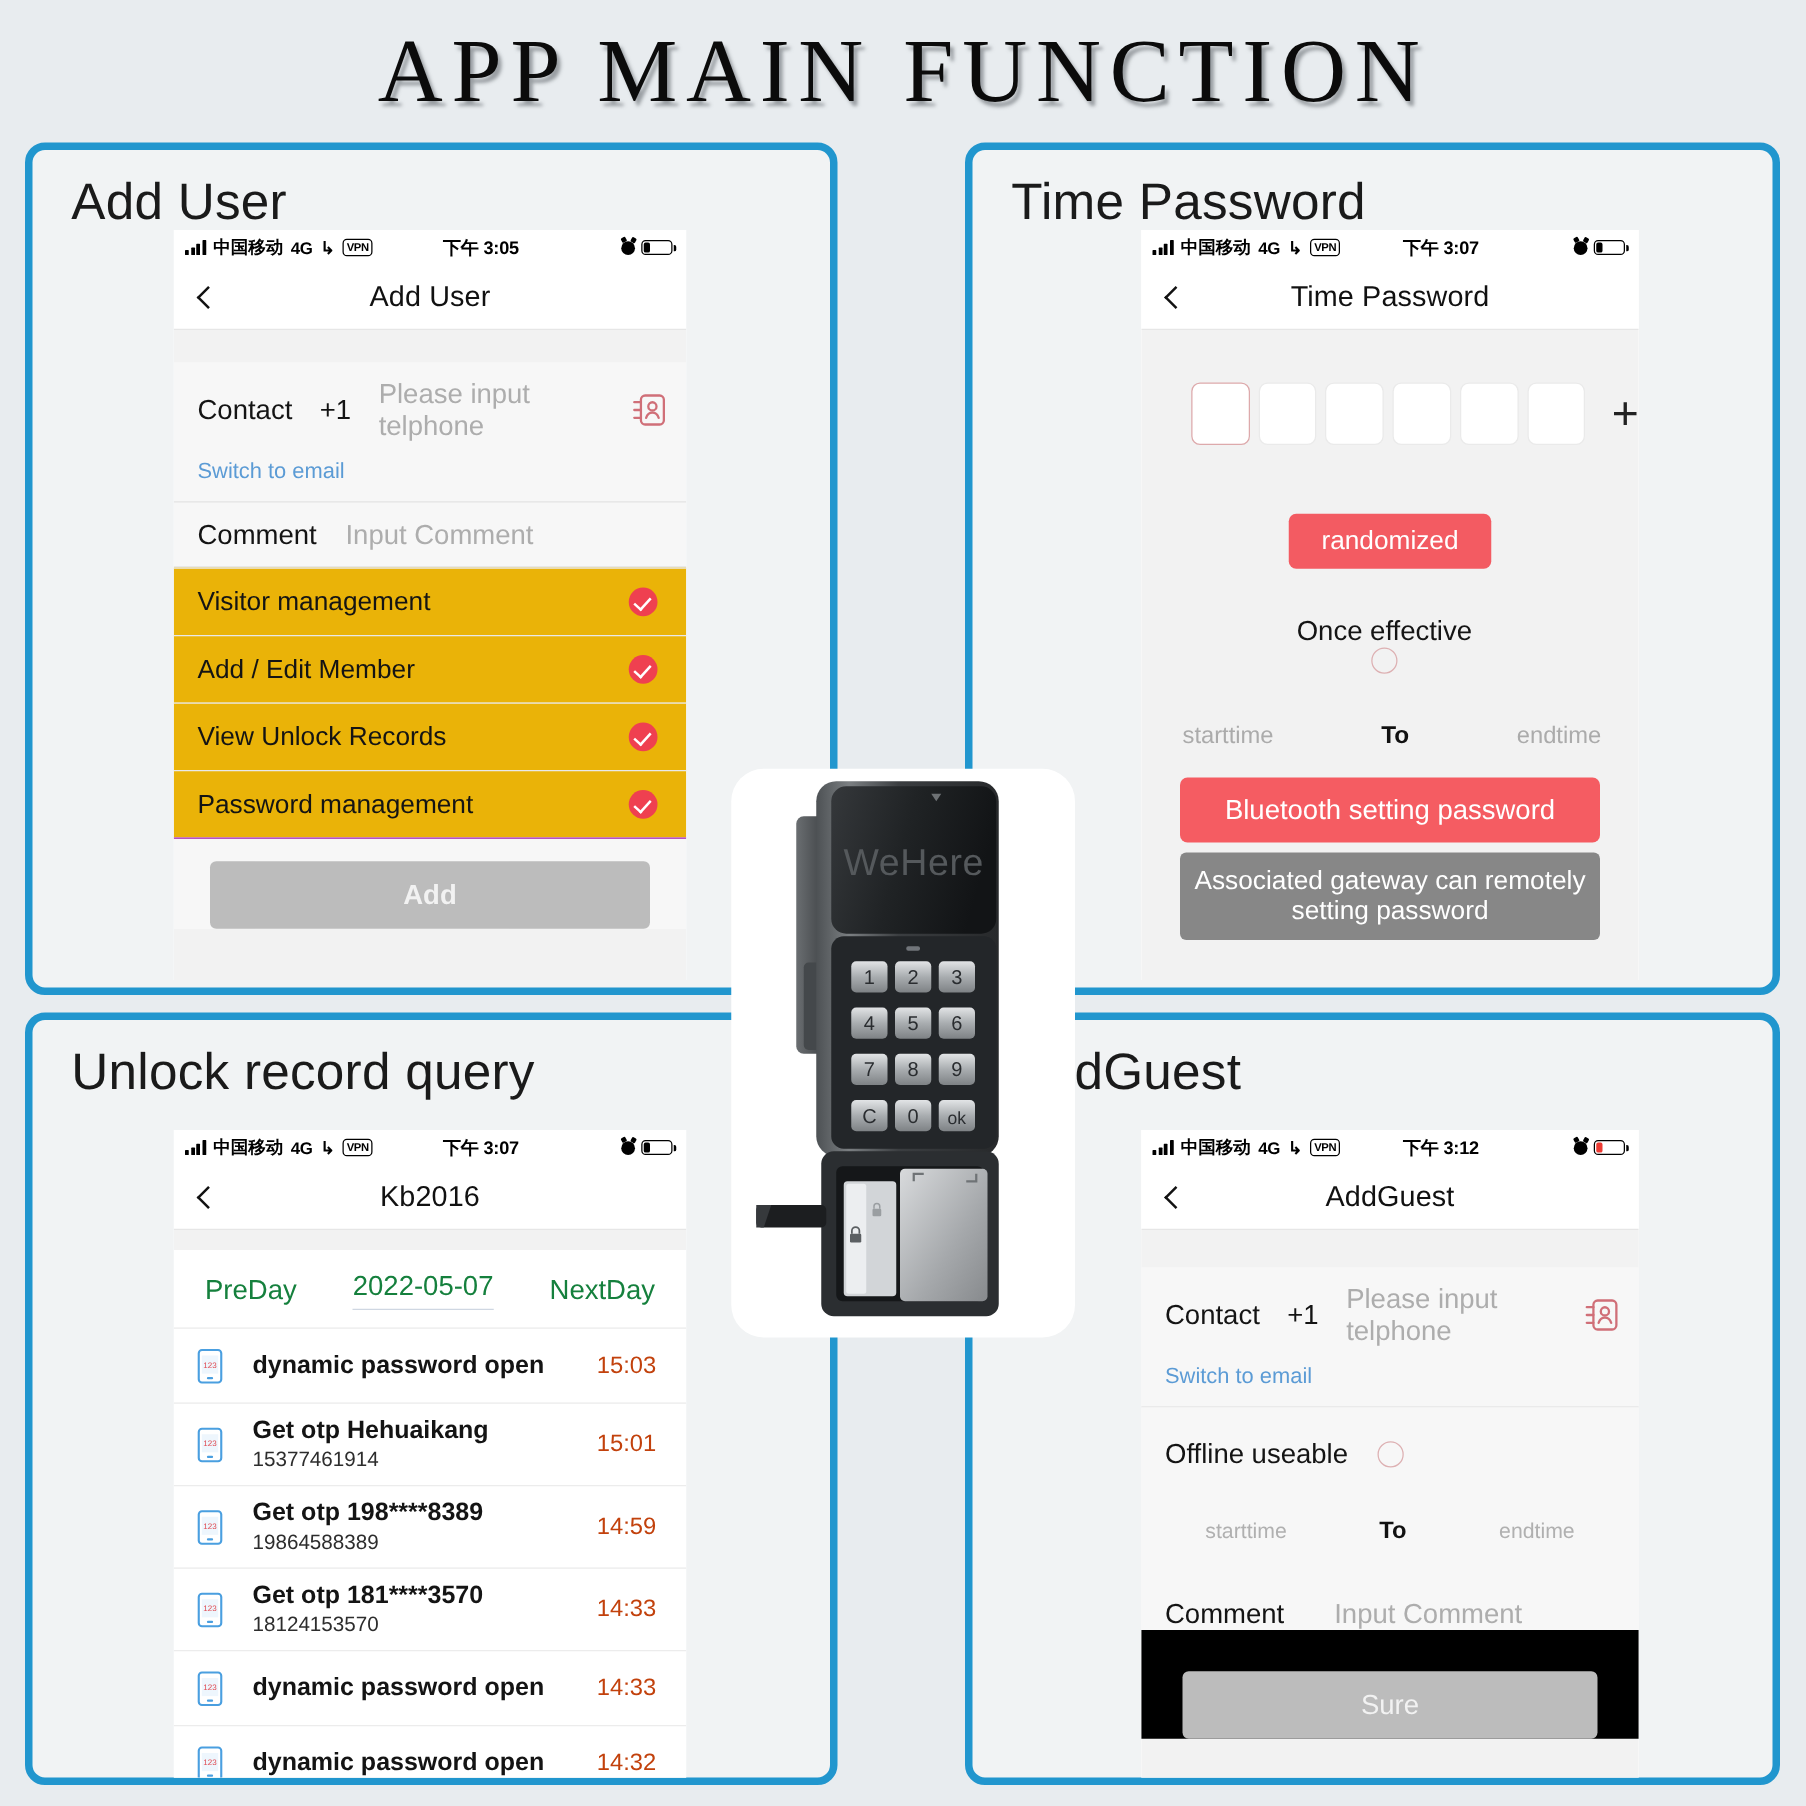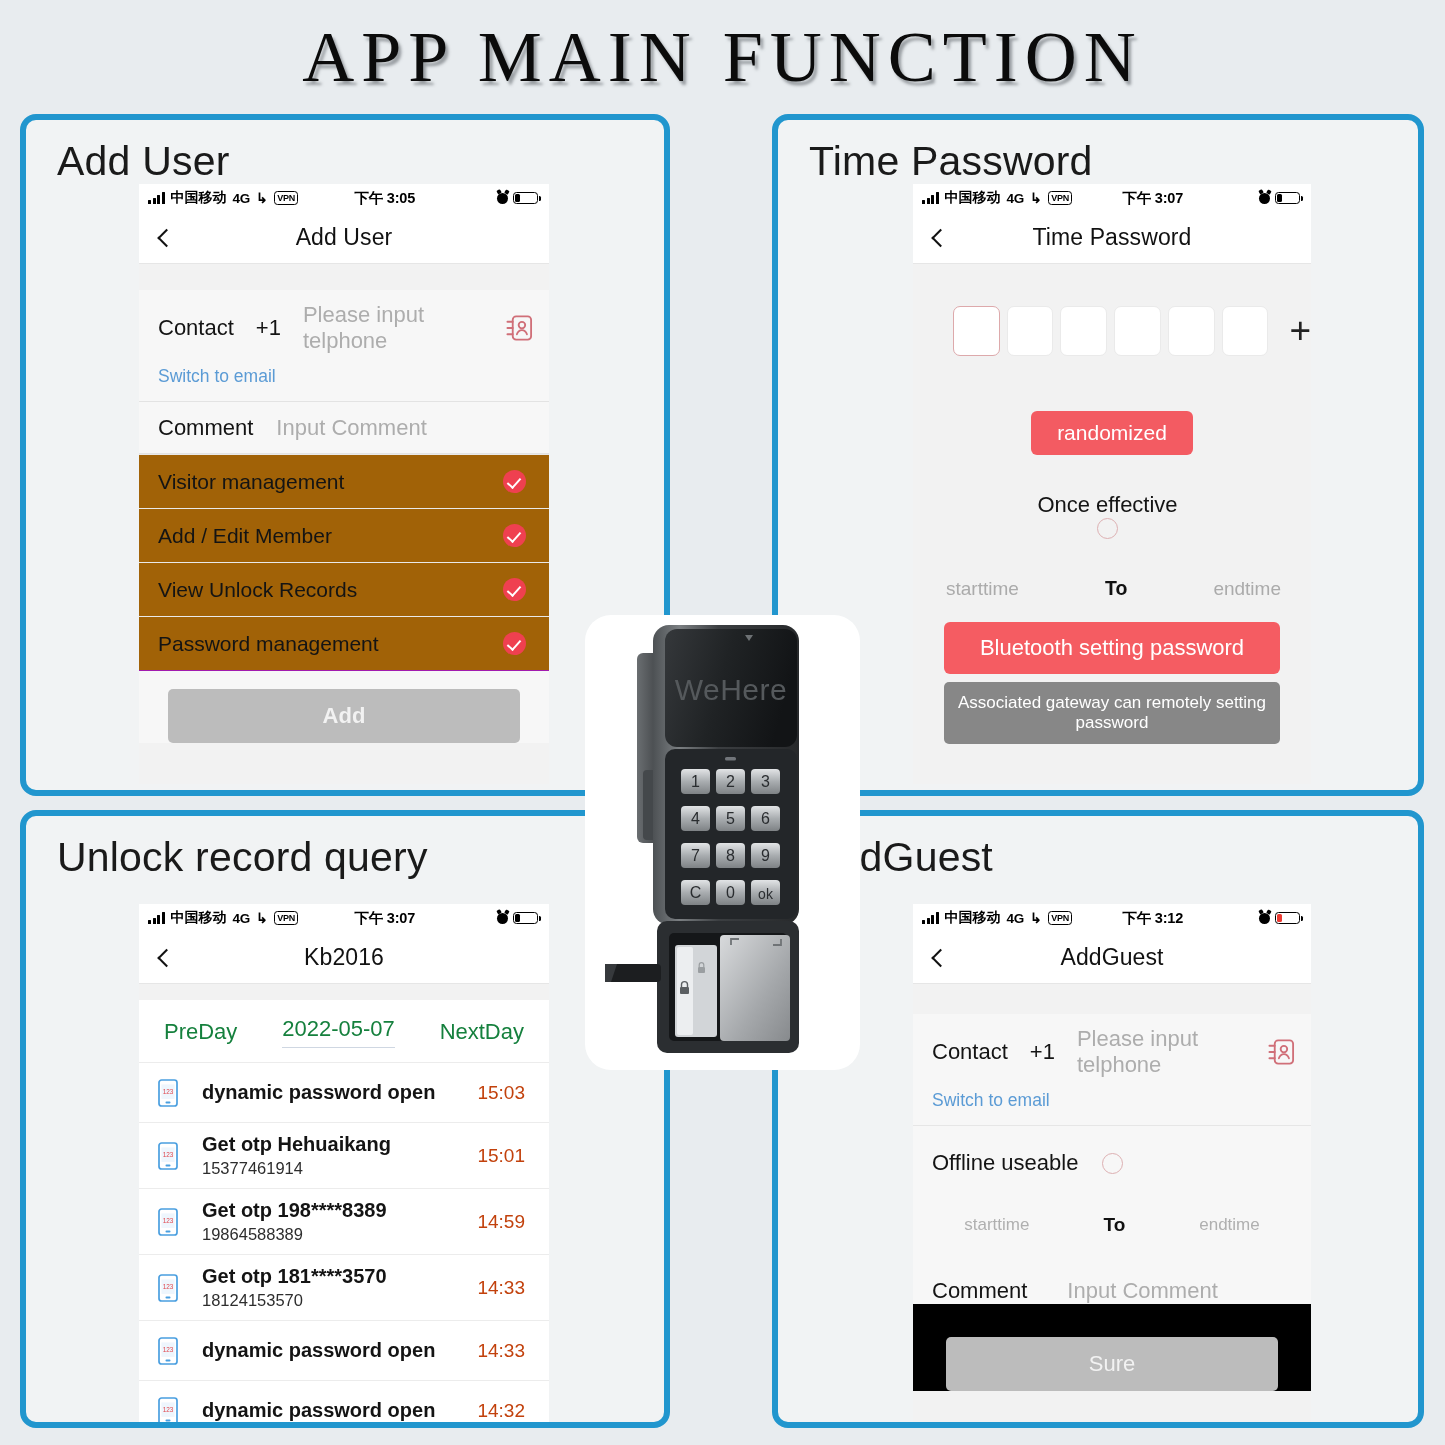--- a/index.html
+++ b/index.html
@@ -154,21 +154,21 @@
   .row-comment .ph { margin-left: 23px; }
   .row-perm-head {
     display: flex; align-items: center;
     height: 54px; padding: 0 19px;
     font-size: 21px; color: #141414;
     background: #f7f7f7;
   }
   .perm-row {
     display: flex; align-items: center; justify-content: space-between;
     height: 54px; padding: 0 23px 0 19px;
-    background: #a16207;
+    background: #eab308;
     border-top: 1px solid #e9e9e9;
     font-size: 21px; color: #141414;
   }
   .check {
     width: 23px; height: 23px; border-radius: 50%;
     background: #ef4050; position: relative; flex: none;
   }
   .check::after {
     content: ""; position: absolute;
     left: 7px; top: 4.5px;
@@ -222,21 +222,21 @@
   .time-row .to { color: #111; font-weight: 700; font-size: 19.5px; }
   .btn-red-wide {
     margin: 22px 31px 0 31px;
     background: #f55c62; color: #fff;
     text-align: center; font-size: 22px;
     border-radius: 6px; padding: 13px 0;
   }
   .btn-grey-wide {
     margin: 8px 31px 0 31px;
     background: #878787; color: #fff;
-    text-align: center; font-size: 17px;
+    text-align: center; font-size: 21px;
     border-radius: 5px; padding: 11px 0;
   }
 
   
   .day-nav {
     display: flex; align-items: center; justify-content: space-between;
     padding: 16px 25px 14px 25px;
     background: #fff; font-size: 22px; color: #15803d;
   }
   .day-date { border-bottom: 1.5px solid #cfd7e2; padding-bottom: 5px; }

